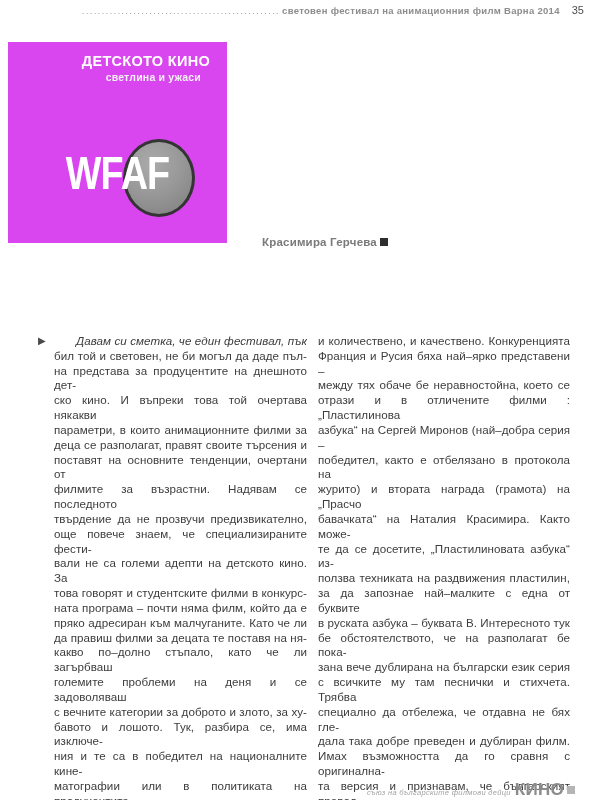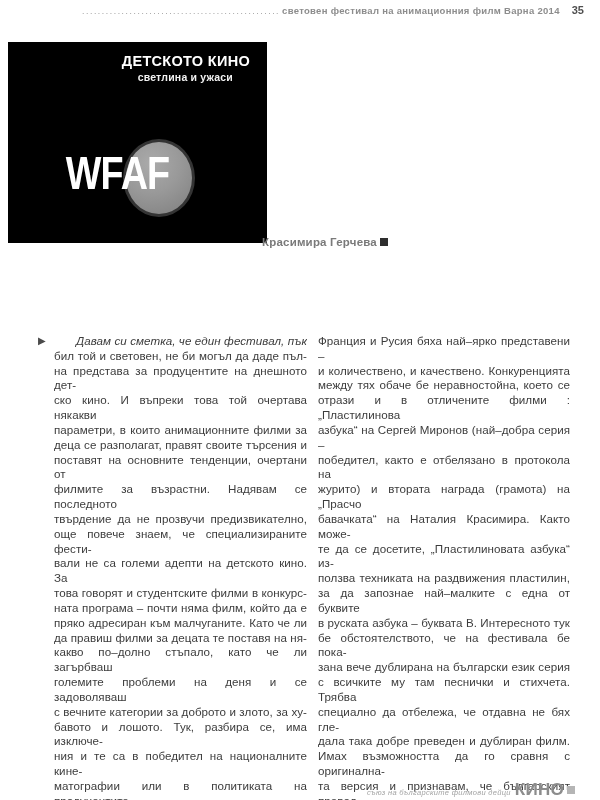--- a/index.html
+++ b/index.html
@@ -10,32 +10,32 @@
     -webkit-font-smoothing:antialiased;
   }
   
   .runhead{
     position:absolute;top:4px;left:35px;right:16px;
     display:flex;justify-content:flex-end;align-items:baseline;
     font-size:9.5px;color:#8a8a8a;white-space:nowrap;
   }
   .runhead .dots{letter-spacing:1.6px;font-size:8.5px;color:#9a9a9a;}
   .runhead .rh-title{margin-left:2px;letter-spacing:0.3px;font-weight:bold;color:#8d8d8d;text-align:center;}
-  .runhead .pagenum{margin-left:12px;font-weight:bold;font-size:11px;color:#4f4f4f;}
+  .runhead .pagenum{margin-left:12px;font-weight:normal;font-size:11px;color:#4f4f4f;}
   
   .graybox{
-    position:absolute;left:8px;top:42px;width:259px;height:201px;
-    background:#000000;
+    position:absolute;left:8px;top:42px;width:219px;height:201px;
+    background:#d946ef;
   }
   .box-title{
     position:absolute;top:11px;right:17px;text-align:right;
     color:#ffffff;font-weight:bold;font-size:14.5px;letter-spacing:0.3px;
   }
   .box-subtitle{
-    position:absolute;top:29px;right:34px;text-align:right;
+    position:absolute;top:29px;right:26px;text-align:right;
     color:#f2f2f2;font-weight:bold;font-size:10.5px;letter-spacing:0.2px;
   }
   .logo-circle{
     position:absolute;left:115px;top:97px;width:72px;height:78px;
     border-radius:50%;
     background:radial-gradient(circle at 38% 30%, #aaaaaa 0%, #999999 45%, #8a8a8a 75%, #808080 100%);
     border:3px solid #343434;
     box-sizing:border-box;
   }
   .logo-text{
@@ -115,33 +115,33 @@
     <div class="tline">пряко адресиран към малчуганите. Като че ли</div>
     <div class="tline">да правиш филми за децата те поставя на ня-</div>
     <div class="tline">какво по–долно стъпало, като че ли загърбваш</div>
     <div class="tline">големите проблеми на деня и се задоволяваш</div>
     <div class="tline">с вечните категории за доброто и злото, за ху-</div>
     <div class="tline">бавото и лошото. Тук, разбира се, има изключе-</div>
     <div class="tline">ния и те са в победител на националните кине-</div>
     <div class="tline">матографии или в политиката на продуцентите,</div>
   </div>
 <div class="col col-right">
+    <div class="tline">и количествено, и качествено.  Конкуренцията</div>
     <div class="tline">Франция и Русия бяха най–ярко представени –</div>
-    <div class="tline">и количествено, и качествено.  Конкуренцията</div>
     <div class="tline">между тях обаче бе неравностойна, което се</div>
     <div class="tline">отрази и в отличените филми : „Пластилинова</div>
     <div class="tline">азбука“ на Сергей Миронов (най–добра серия –</div>
     <div class="tline">победител, както е отбелязано в протокола на</div>
     <div class="tline">журито) и втората награда (грамота) на „Прасчо</div>
     <div class="tline">бавачката“ на Наталия Красимира.  Както може-</div>
     <div class="tline">те да се досетите, „Пластилиновата азбука“ из-</div>
     <div class="tline">ползва техниката на раздвижения пластилин,</div>
     <div class="tline">за да запознае най–малките с една от буквите</div>
     <div class="tline">в руската азбука – буквата В. Интересното тук</div>
-    <div class="tline">бе обстоятелството, че на фестивала бе пока-</div>
+    <div class="tline">бе обстоятелството, че на разполагат бе пока-</div>
     <div class="tline">зана вече дублирана на български език серия</div>
     <div class="tline">с всичките му там песнички и стихчета. Трябва</div>
     <div class="tline">специално да отбележа, че отдавна не бях гле-</div>
     <div class="tline">дала така добре преведен и дублиран филм.</div>
     <div class="tline">Имах възможността да го сравня с оригинална-</div>
     <div class="tline">та версия и признавам, че българският превод</div>
   </div>
 
 <div class="imprint">
   <span>съюз на българските филмови дейци</span>

